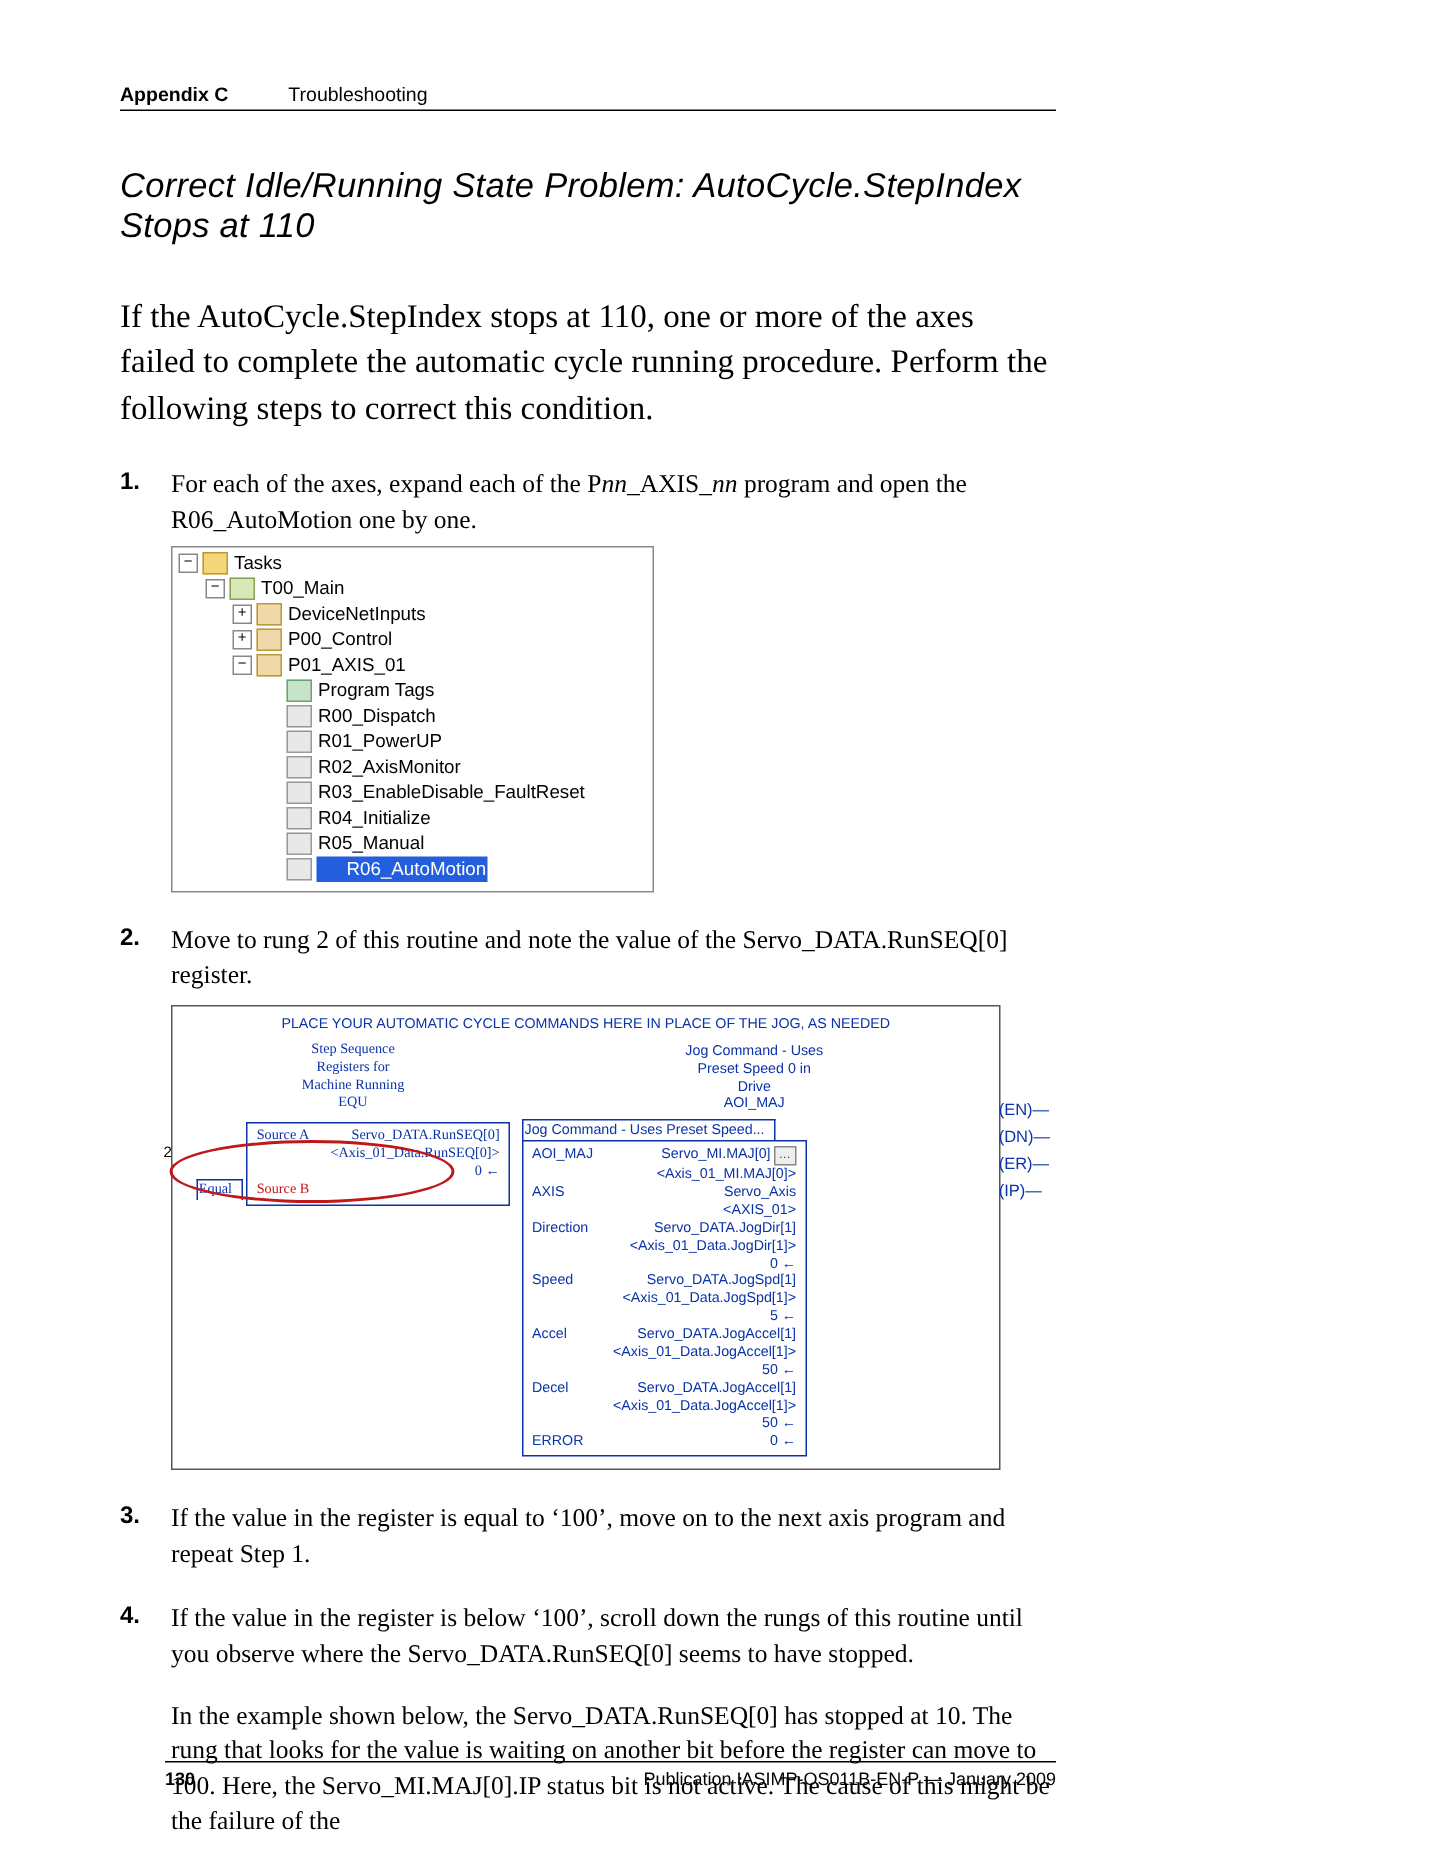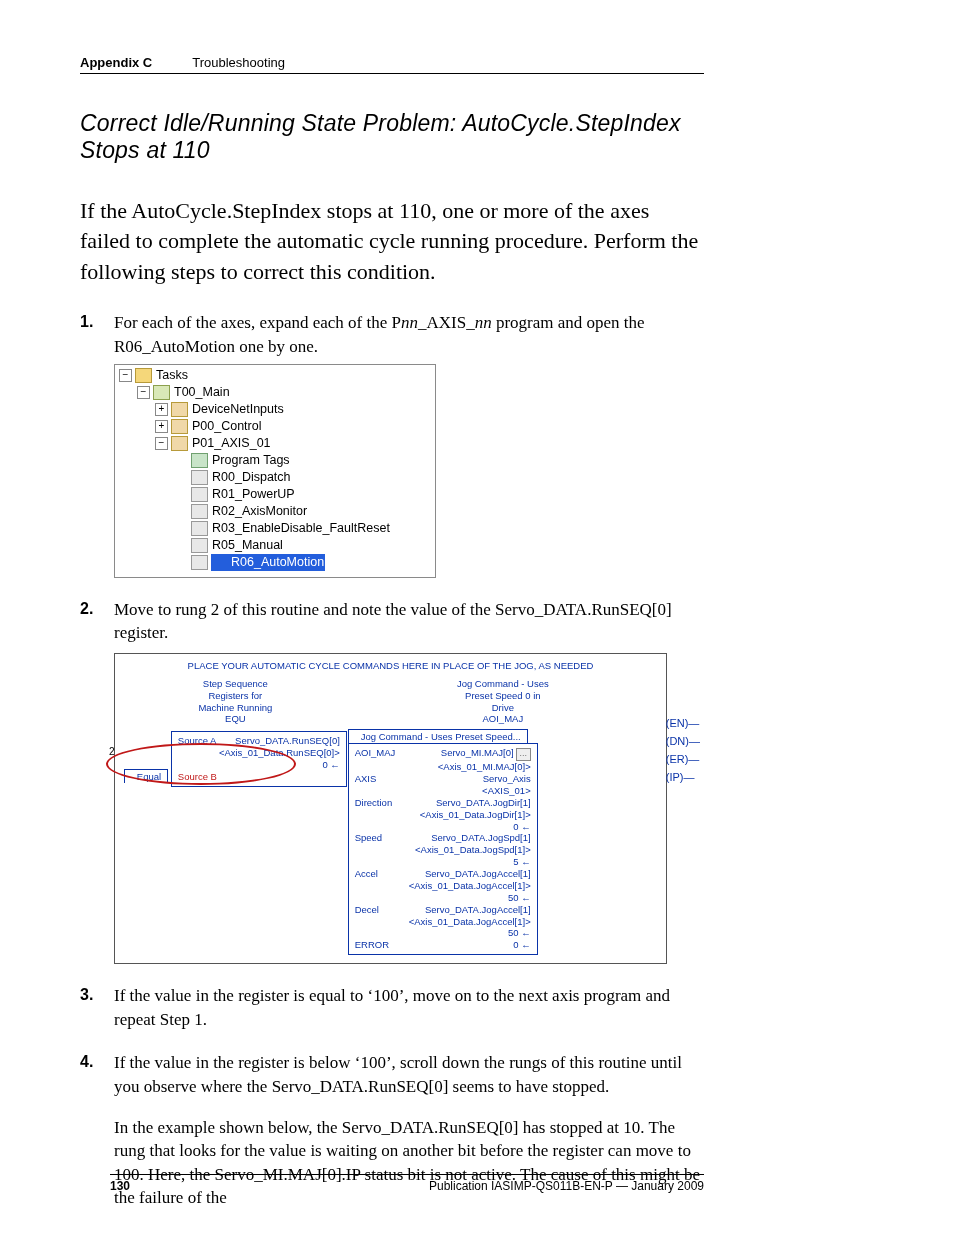--- a/index.html
+++ b/index.html
@@ -106,42 +106,42 @@
     color: #0a33a8;
     margin-left: 0;
   }
   .ladder-title {
     text-align: center;
     color: #0a33a8;
     font-size: 9.5px;
     margin-bottom: 6px;
   }
   .ladder-cols { display: flex; align-items: flex-start; }
-  .ladder-left { width: 42%; text-align: center; }
+  .ladder-left { width: 42%; text-align: center; font-family: Liberation Serif, serif; }
   .ladder-right { width: 58%; text-align: center; position: relative; }
   .ladder-hdr { margin-bottom: 4px; }
   .rung-num {
     position: absolute; left: -6px; top: 92px; color: #000; font-size: 10px;
   }
   .aoi-box-wrap {
     display: inline-block;
     text-align: left;
   }
   .aoi-box {
     border: 1px solid #0a33a8;
     padding: 3px 6px 3px 6px;
     display: inline-block;
     min-width: 162px;
   }
   .aoi-line { display: flex; justify-content: space-between; gap: 8px; }
   .aoi-line .r { text-align: right; }
   .equ-cap {
     border: 1px solid #0a33a8;
     border-bottom: none;
-    padding: 1px 6px 0 12px;
+    padding: 1px 6px 0 1px;
     display: inline-block;
   }
   .equ-box-wrap {
     display: inline-block; text-align: left; position: relative;
     margin-top: 2px;
   }
   .red-oval {
     position: absolute;
     border: 2.5px solid #c01818;
     border-radius: 50%;
@@ -257,20 +257,28 @@
           <span class="ticon ic-rung"></span>
           <span class="tree-label">R02_AxisMonitor</span>
         </div>
         <div class="tree-row">
           <span class="ind"></span>
             <span class="ind"></span>
             <span class="ind"></span>
             <span class="ind"></span>
           <span class="ticon ic-rung"></span>
           <span class="tree-label">R03_EnableDisable_FaultReset</span>
+        </div>
+        <div class="tree-row">
+          <span class="ind"></span>
+            <span class="ind"></span>
+            <span class="ind"></span>
+            <span class="ind"></span>
+          <span class="ticon ic-rung"></span>
+          <span class="tree-label">R04_Initialize</span>
         </div>
         <div class="tree-row">
           <span class="ind"></span>
             <span class="ind"></span>
             <span class="ind"></span>
             <span class="ind"></span>
           <span class="ticon ic-rung"></span>
           <span class="tree-label">R05_Manual</span>
         </div>
         <div class="tree-row">

